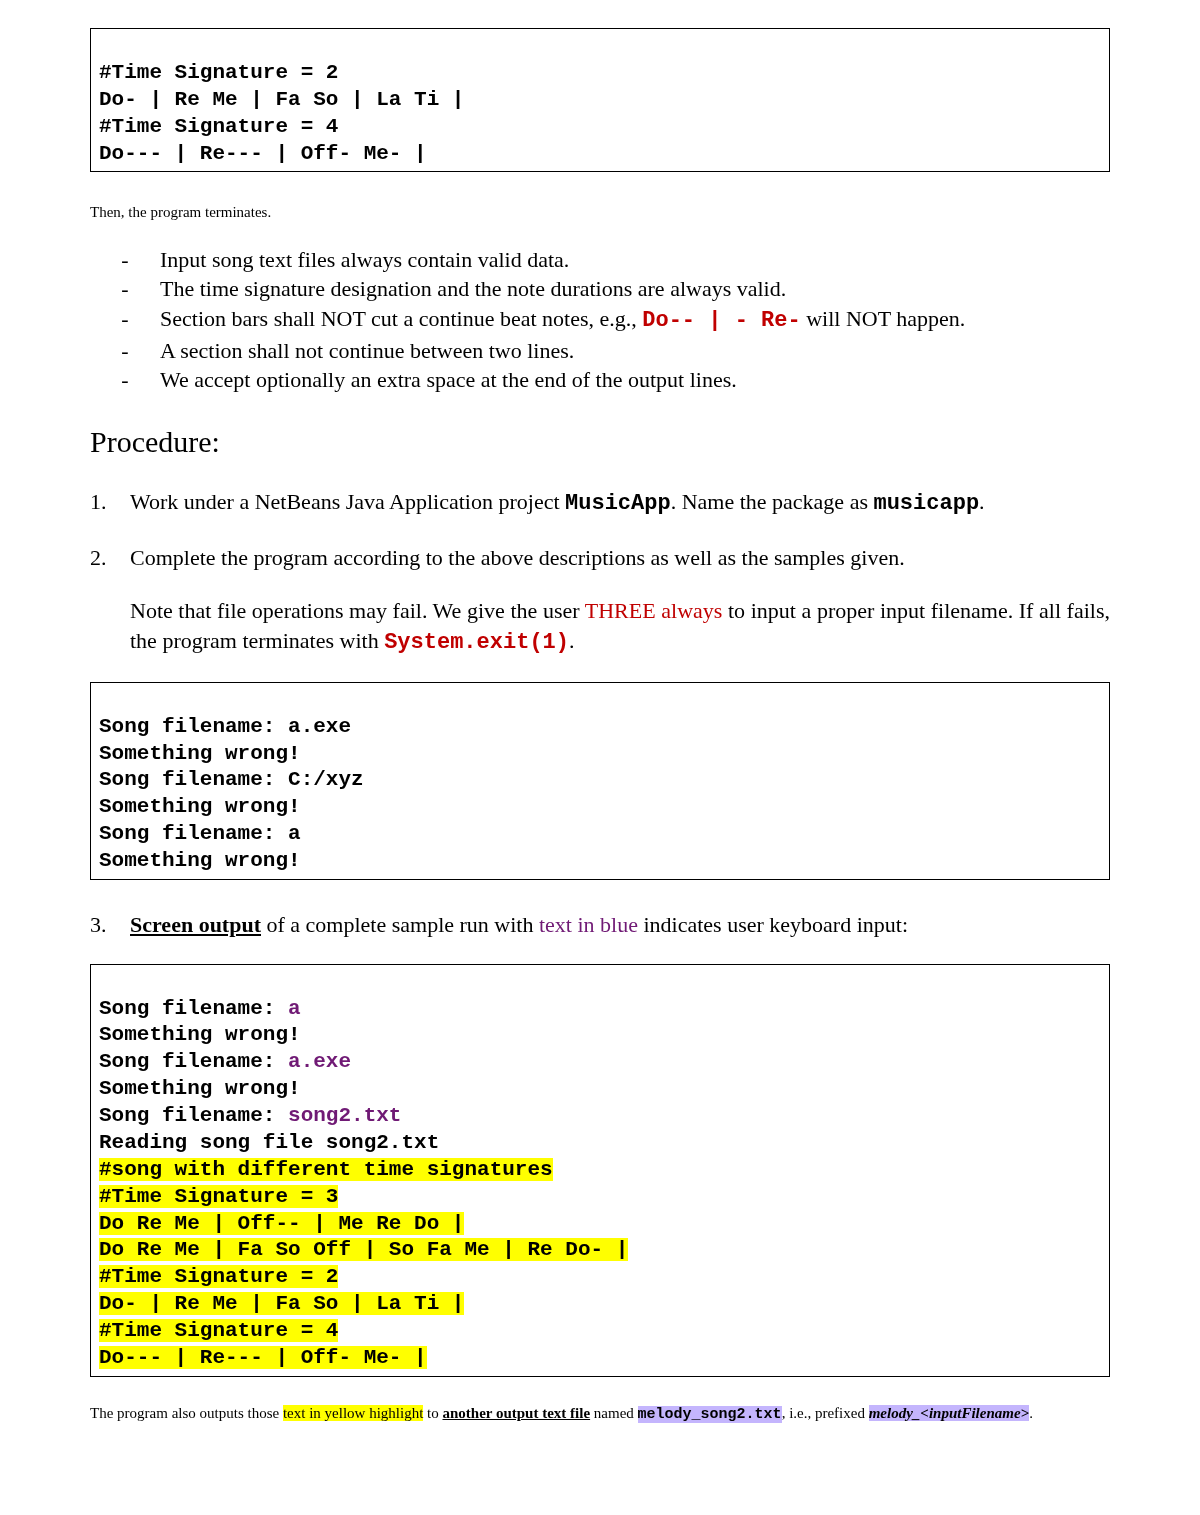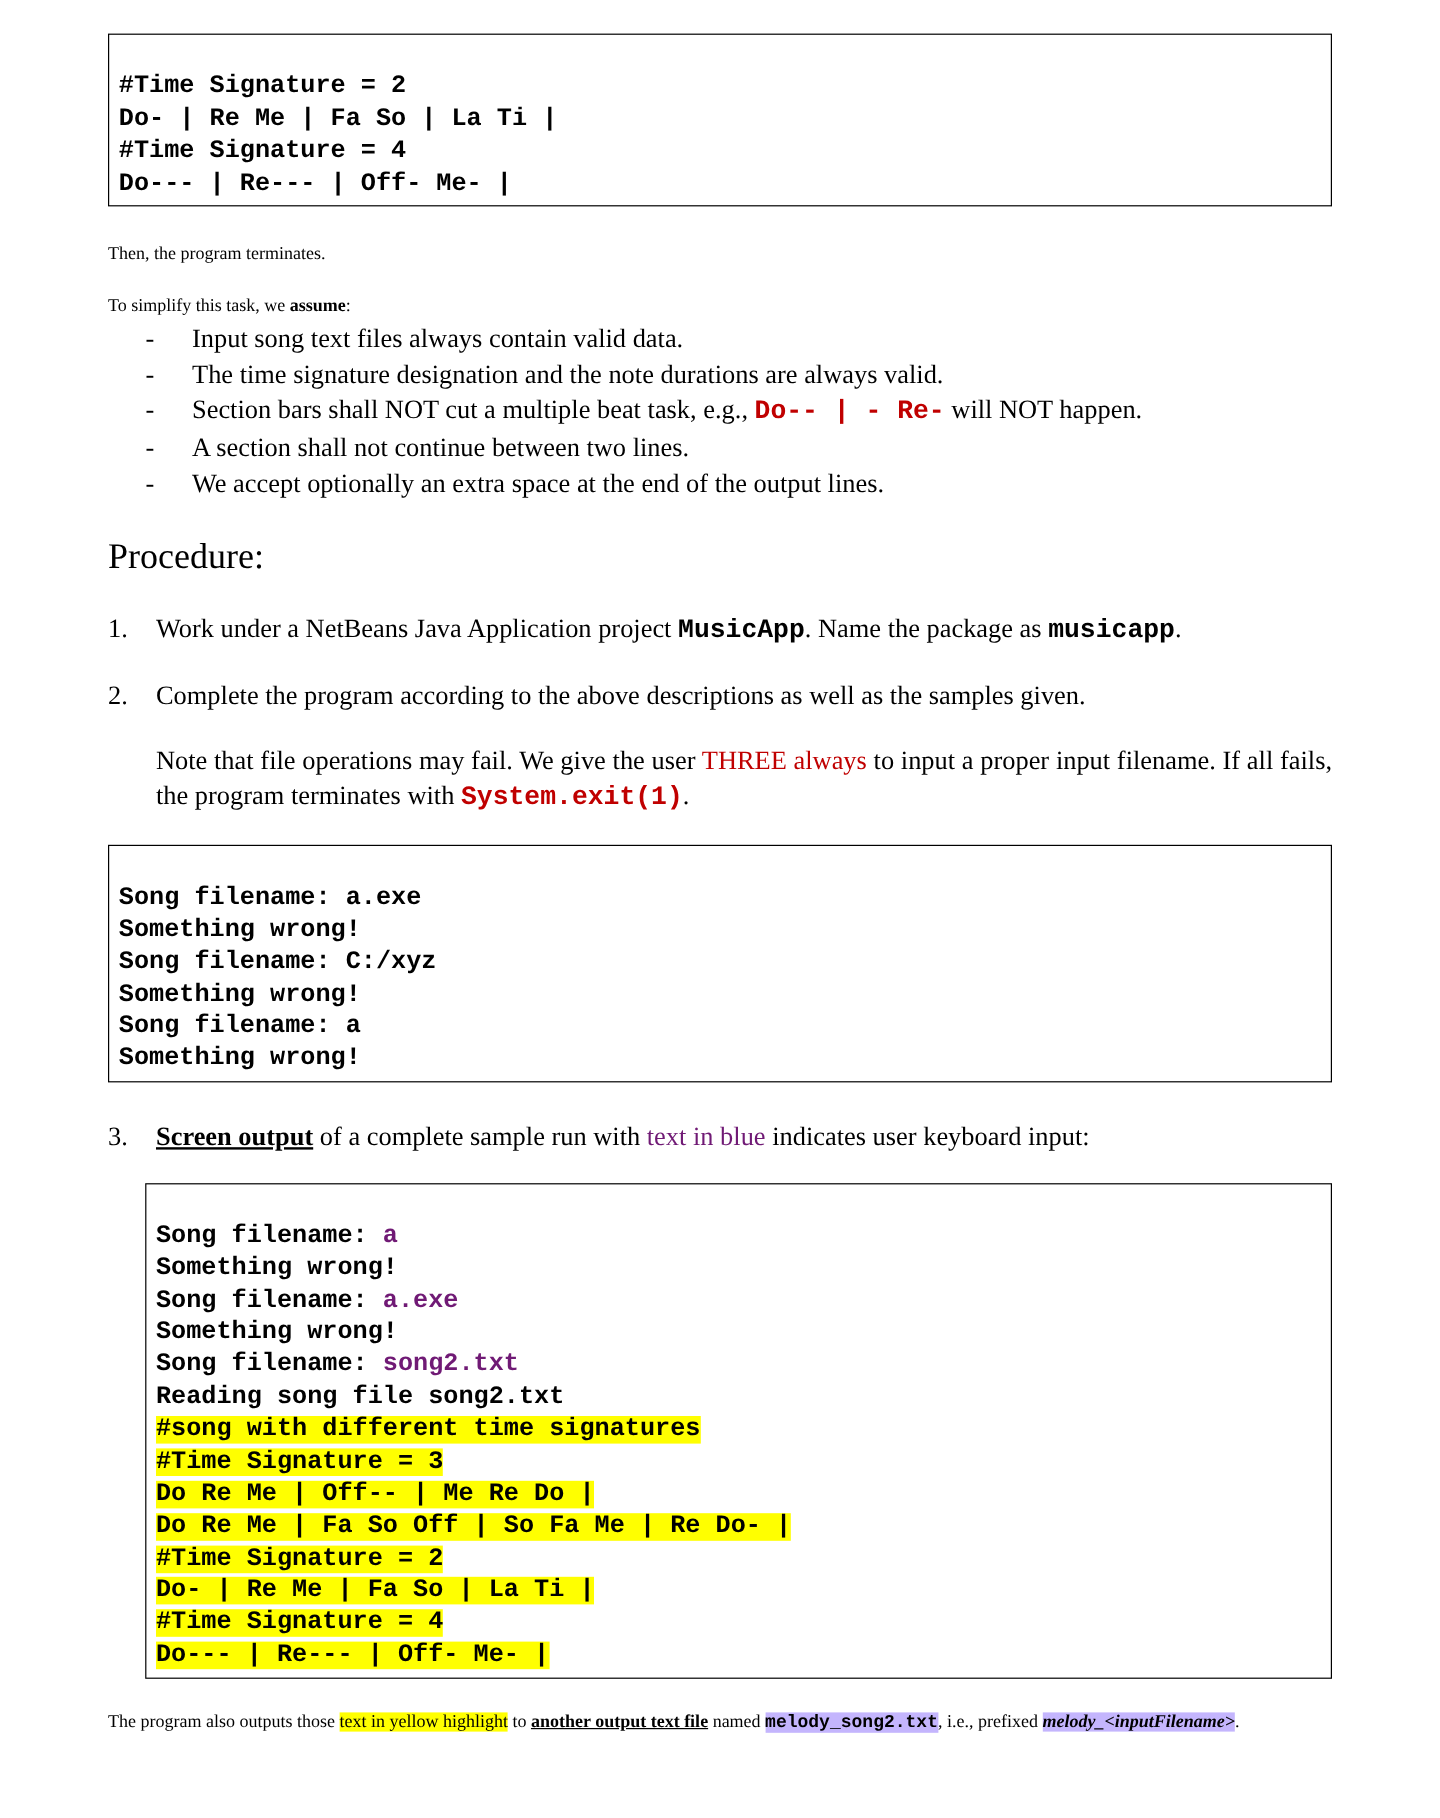--- a/index.html
+++ b/index.html
@@ -79,36 +79,33 @@
 <div class="page">
 
   <div class="codebox">
 <span>#Time Signature = 2</span>
 <span>Do- | Re Me | Fa So | La Ti |</span>
 <span>#Time Signature = 4</span>
 <span>Do--- | Re--- | Off- Me- |</span></div>
 
   <p class="plain para">Then, the program terminates.</p>
 
-  <p class="plain para" style="margin-bottom:2px;">
-    <span>To simplify this task, we </span><span class="bld">assume</span><span>:</span>
-  </p>
 
   <div class="bullets">
     <div class="row">
         <div class="dash">-</div>
         <div class="txt">Input song text files always contain valid data.</div>
       </div>
     <div class="row">
         <div class="dash">-</div>
         <div class="txt">The time signature designation and the note durations are always valid.</div>
       </div>
     <div class="row">
         <div class="dash">-</div>
-        <div class="txt"><span>Section bars shall NOT cut a multiple beat task, e.g., </span><span class="mono red">Do-- | - Re-</span><span> will NOT happen.</span></div>
+        <div class="txt"><span>Section bars shall NOT cut a continue beat notes, e.g., </span><span class="mono red">Do-- | - Re-</span><span> will NOT happen.</span></div>
       </div>
     <div class="row">
         <div class="dash">-</div>
         <div class="txt">A section shall not continue between two lines.</div>
       </div>
     <div class="row">
         <div class="dash">-</div>
         <div class="txt">We accept optionally an extra space at the end of the output lines.</div>
       </div>
   </div>
@@ -141,21 +138,21 @@
 <span>Song filename: a</span>
 <span>Something wrong!</span></div>
 
   <div class="numitem">
     <div class="num">3.</div>
     <div class="content">
       <span class="bld ul">Screen output</span><span> of a complete sample run with </span><span class="blue">text in blue</span><span> indicates user keyboard input:</span>
     </div>
   </div>
 
-  <div class="codebox" style="margin-bottom:26px;margin-left:31px;">
+  <div class="codebox" style="margin-bottom:26px;">
 <span><span>Song filename: </span><span class="blue">a</span></span>
 <span>Something wrong!</span>
 <span><span>Song filename: </span><span class="blue">a.exe</span></span>
 <span>Something wrong!</span>
 <span><span>Song filename: </span><span class="blue">song2.txt</span></span>
 <span>Reading song file song2.txt</span>
 <span><span class="hl-yellow">#song with different time signatures</span></span>
 <span><span class="hl-yellow">#Time Signature = 3</span></span>
 <span><span class="hl-yellow">Do Re Me | Off-- | Me Re Do |</span></span>
 <span><span class="hl-yellow">Do Re Me | Fa So Off | So Fa Me | Re Do- |</span></span>

